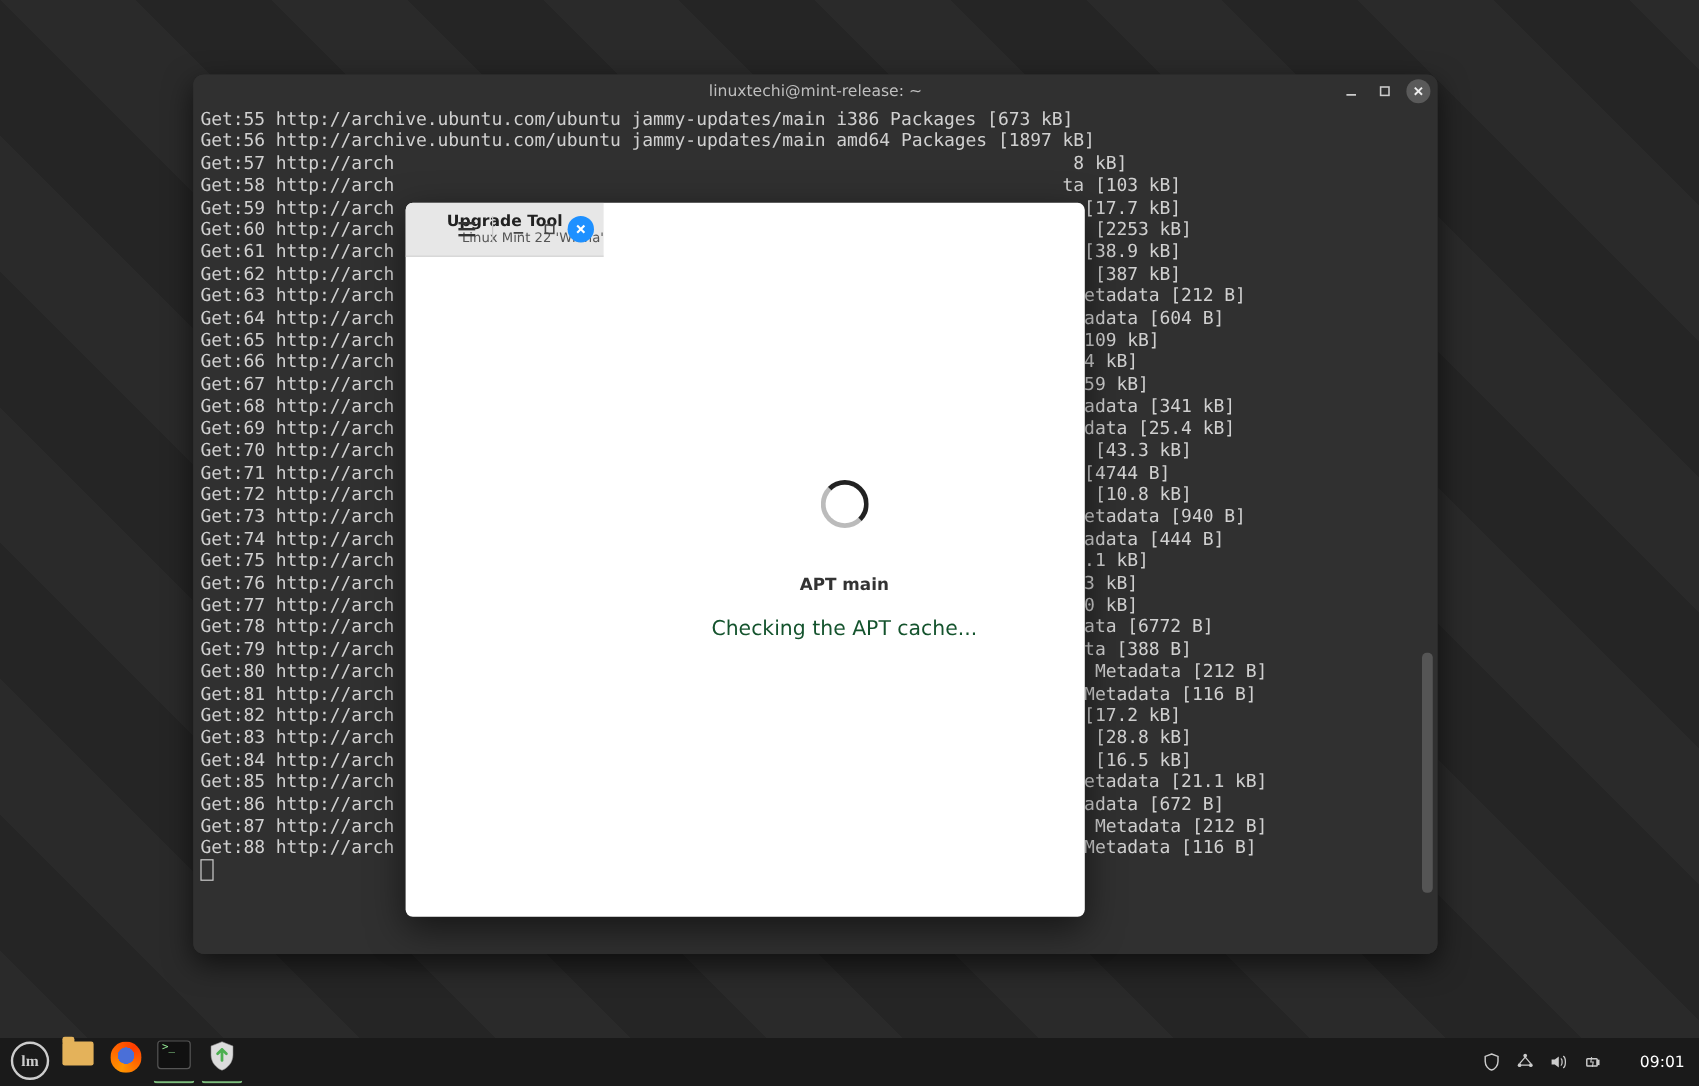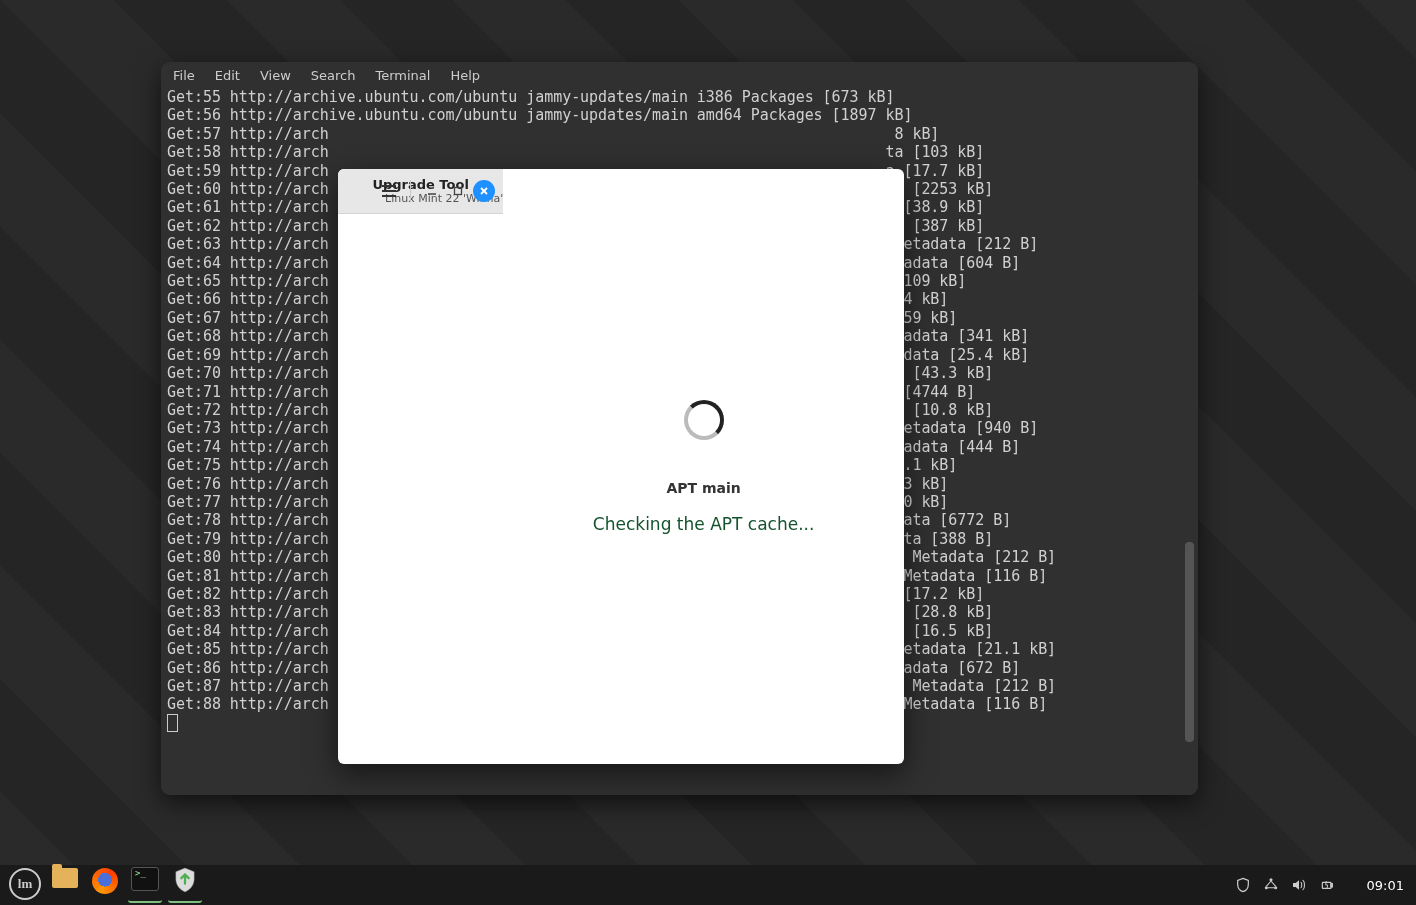--- a/index.html
+++ b/index.html
@@ -83,27 +83,40 @@
   .ticon:after{content:">_";position:absolute;left:3px;top:0;color:#9e9;font-size:9px;font-family:monospace;}
   
   .shield{width:22px;height:26px;}
 </style>
 </head>
 <body>
 
 <div class="desktop"></div>
 
 <div class="terminal">
-  <div class="term-menubar">
-    <span>File</span>
-    <span>Edit</span>
-    <span>View</span>
-    <span>Search</span>
-    <span>Terminal</span>
-    <span>Help</span>
+  <div class="term-titlebar">
+    <span>linuxtechi@mint-release: ~</span>
+    <div class="term-winbtns">
+      <div class="winbtn">
+        <svg width="10" height="10" viewBox="0 0 10 10">
+            <line x1="1" y1="8" x2="9" y2="8" stroke="#ccc" stroke-width="1.5"></line>
+          </svg>
+      </div>
+      <div class="winbtn">
+        <svg width="10" height="10" viewBox="0 0 10 10">
+            <rect x="1.5" y="1.5" width="7" height="7" fill="none" stroke="#ccc" stroke-width="1.3"></rect>
+          </svg>
+      </div>
+      <div class="winbtn close">
+        <svg width="10" height="10" viewBox="0 0 10 10">
+            <line x1="2" y1="2" x2="8" y2="8" stroke="#eee" stroke-width="1.6"></line>
+            <line x1="8" y1="2" x2="2" y2="8" stroke="#eee" stroke-width="1.6"></line>
+          </svg>
+      </div>
+    </div>
   </div>
   <div class="term-body"><span id="termtext">Get:55 http://archive.ubuntu.com/ubuntu jammy-updates/main i386 Packages [673 kB]
 Get:56 http://archive.ubuntu.com/ubuntu jammy-updates/main amd64 Packages [1897 kB]
 Get:57 http://arch                                                               8 kB]
 Get:58 http://arch                                                              ta [103 kB]
 Get:59 http://arch                                                              a [17.7 kB]
 Get:60 http://arch                                                              es [2253 kB]
 Get:61 http://arch                                                              s [38.9 kB]
 Get:62 http://arch                                                              en [387 kB]
 Get:63 http://arch                                                               Metadata [212 B]

